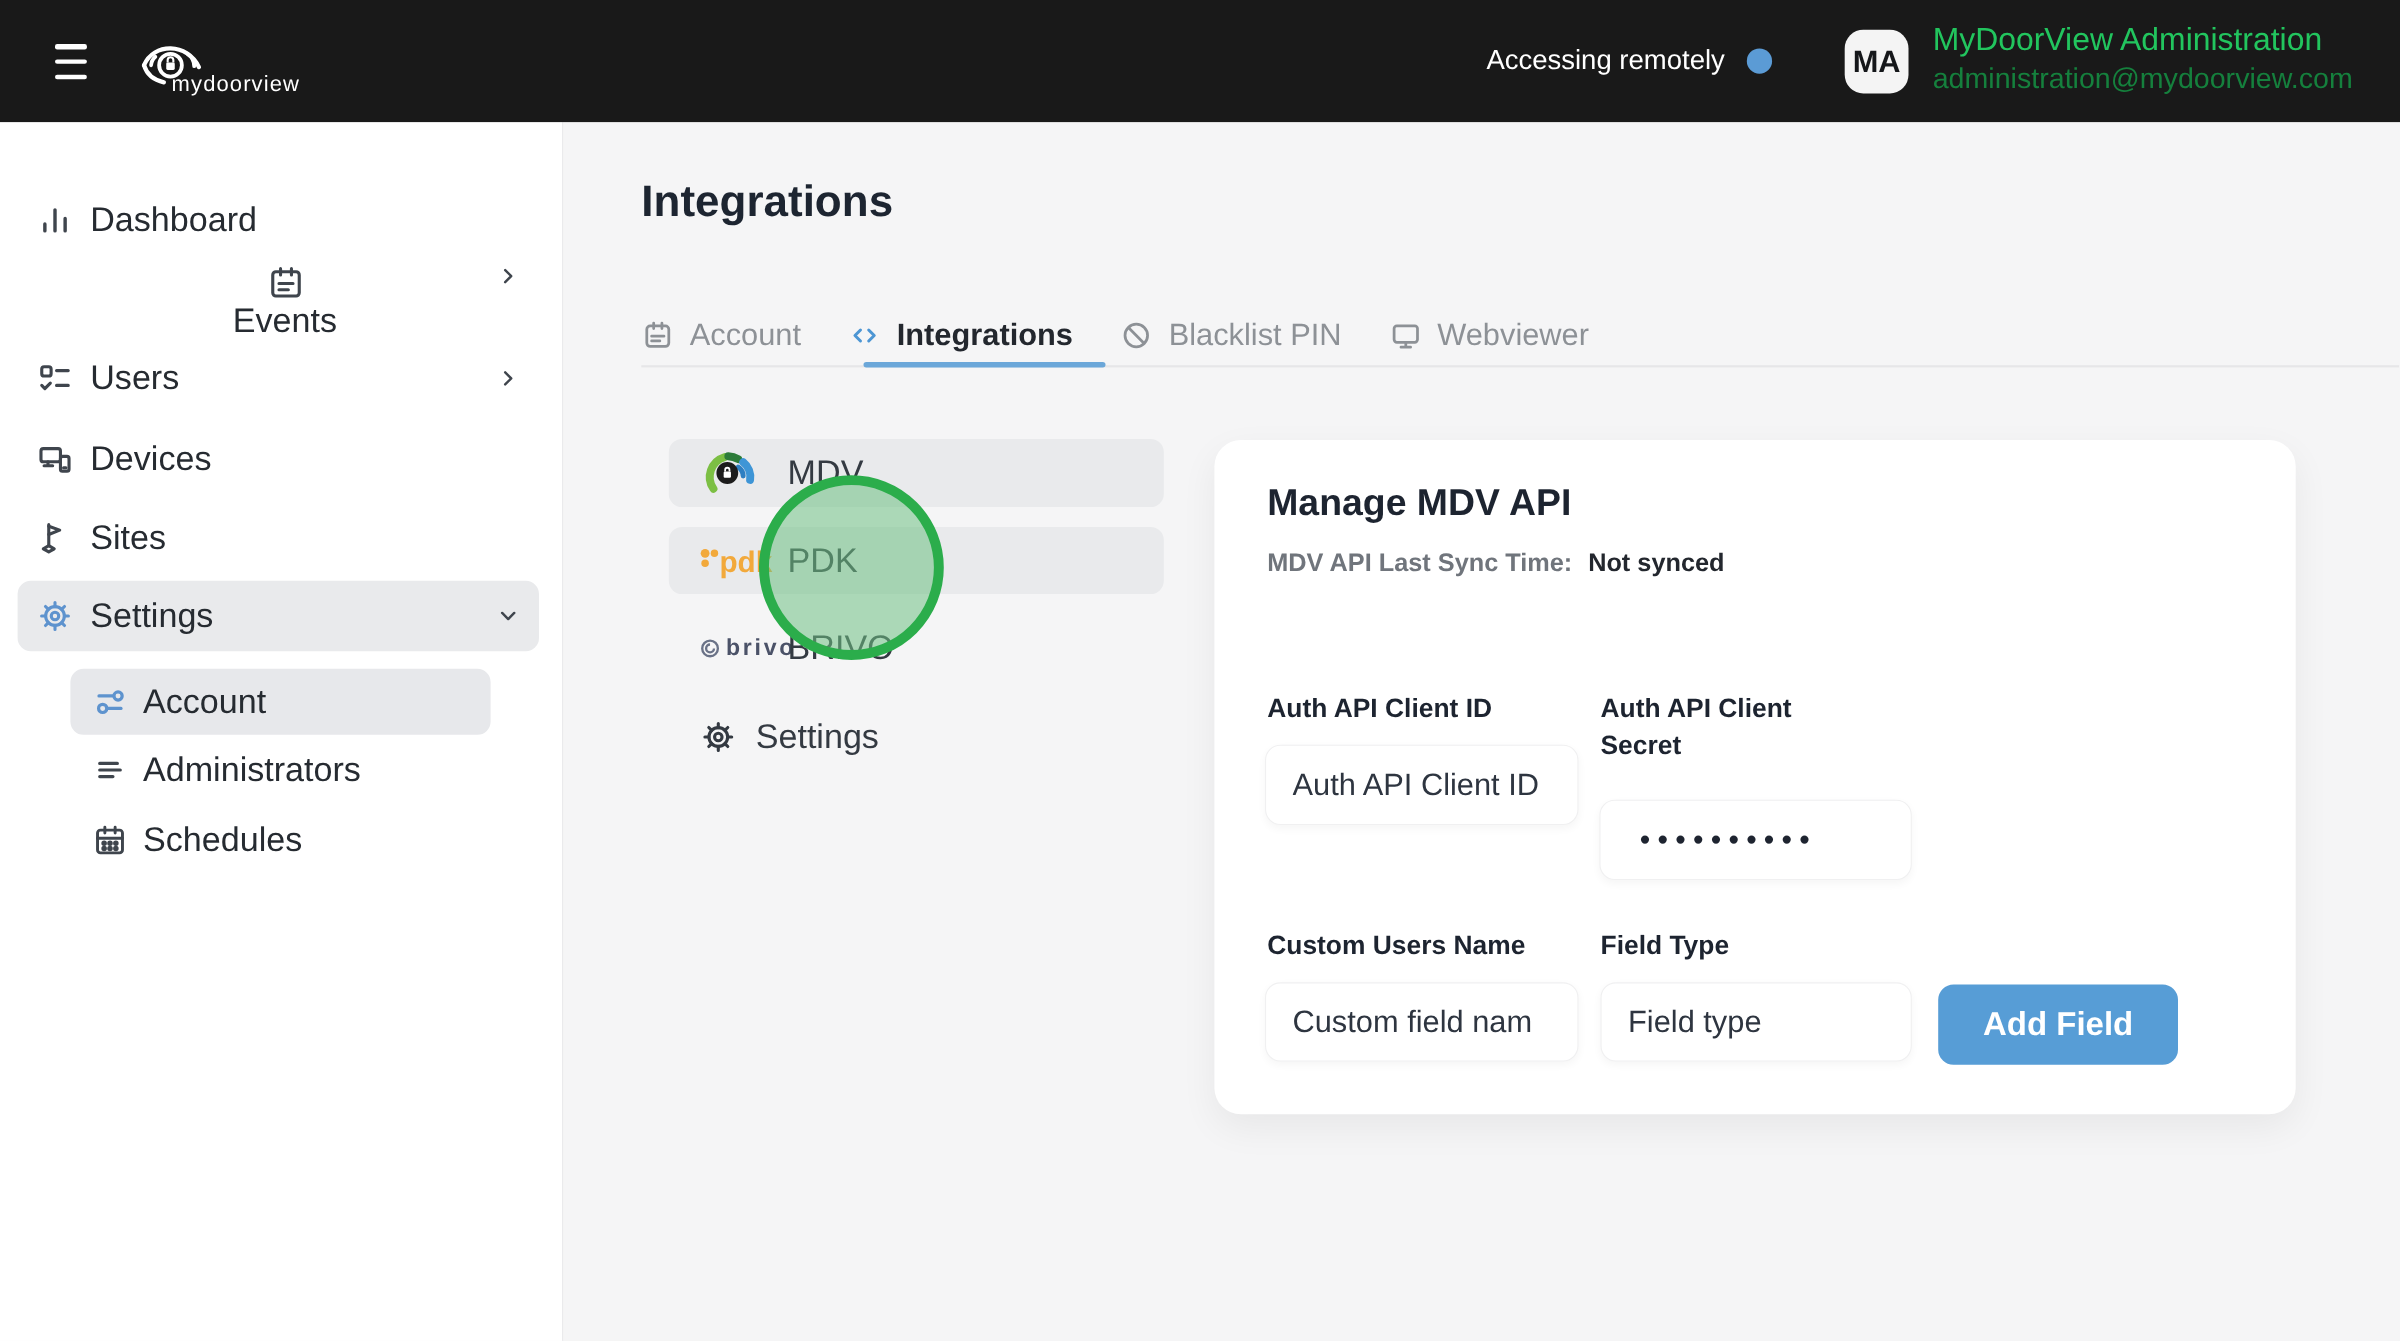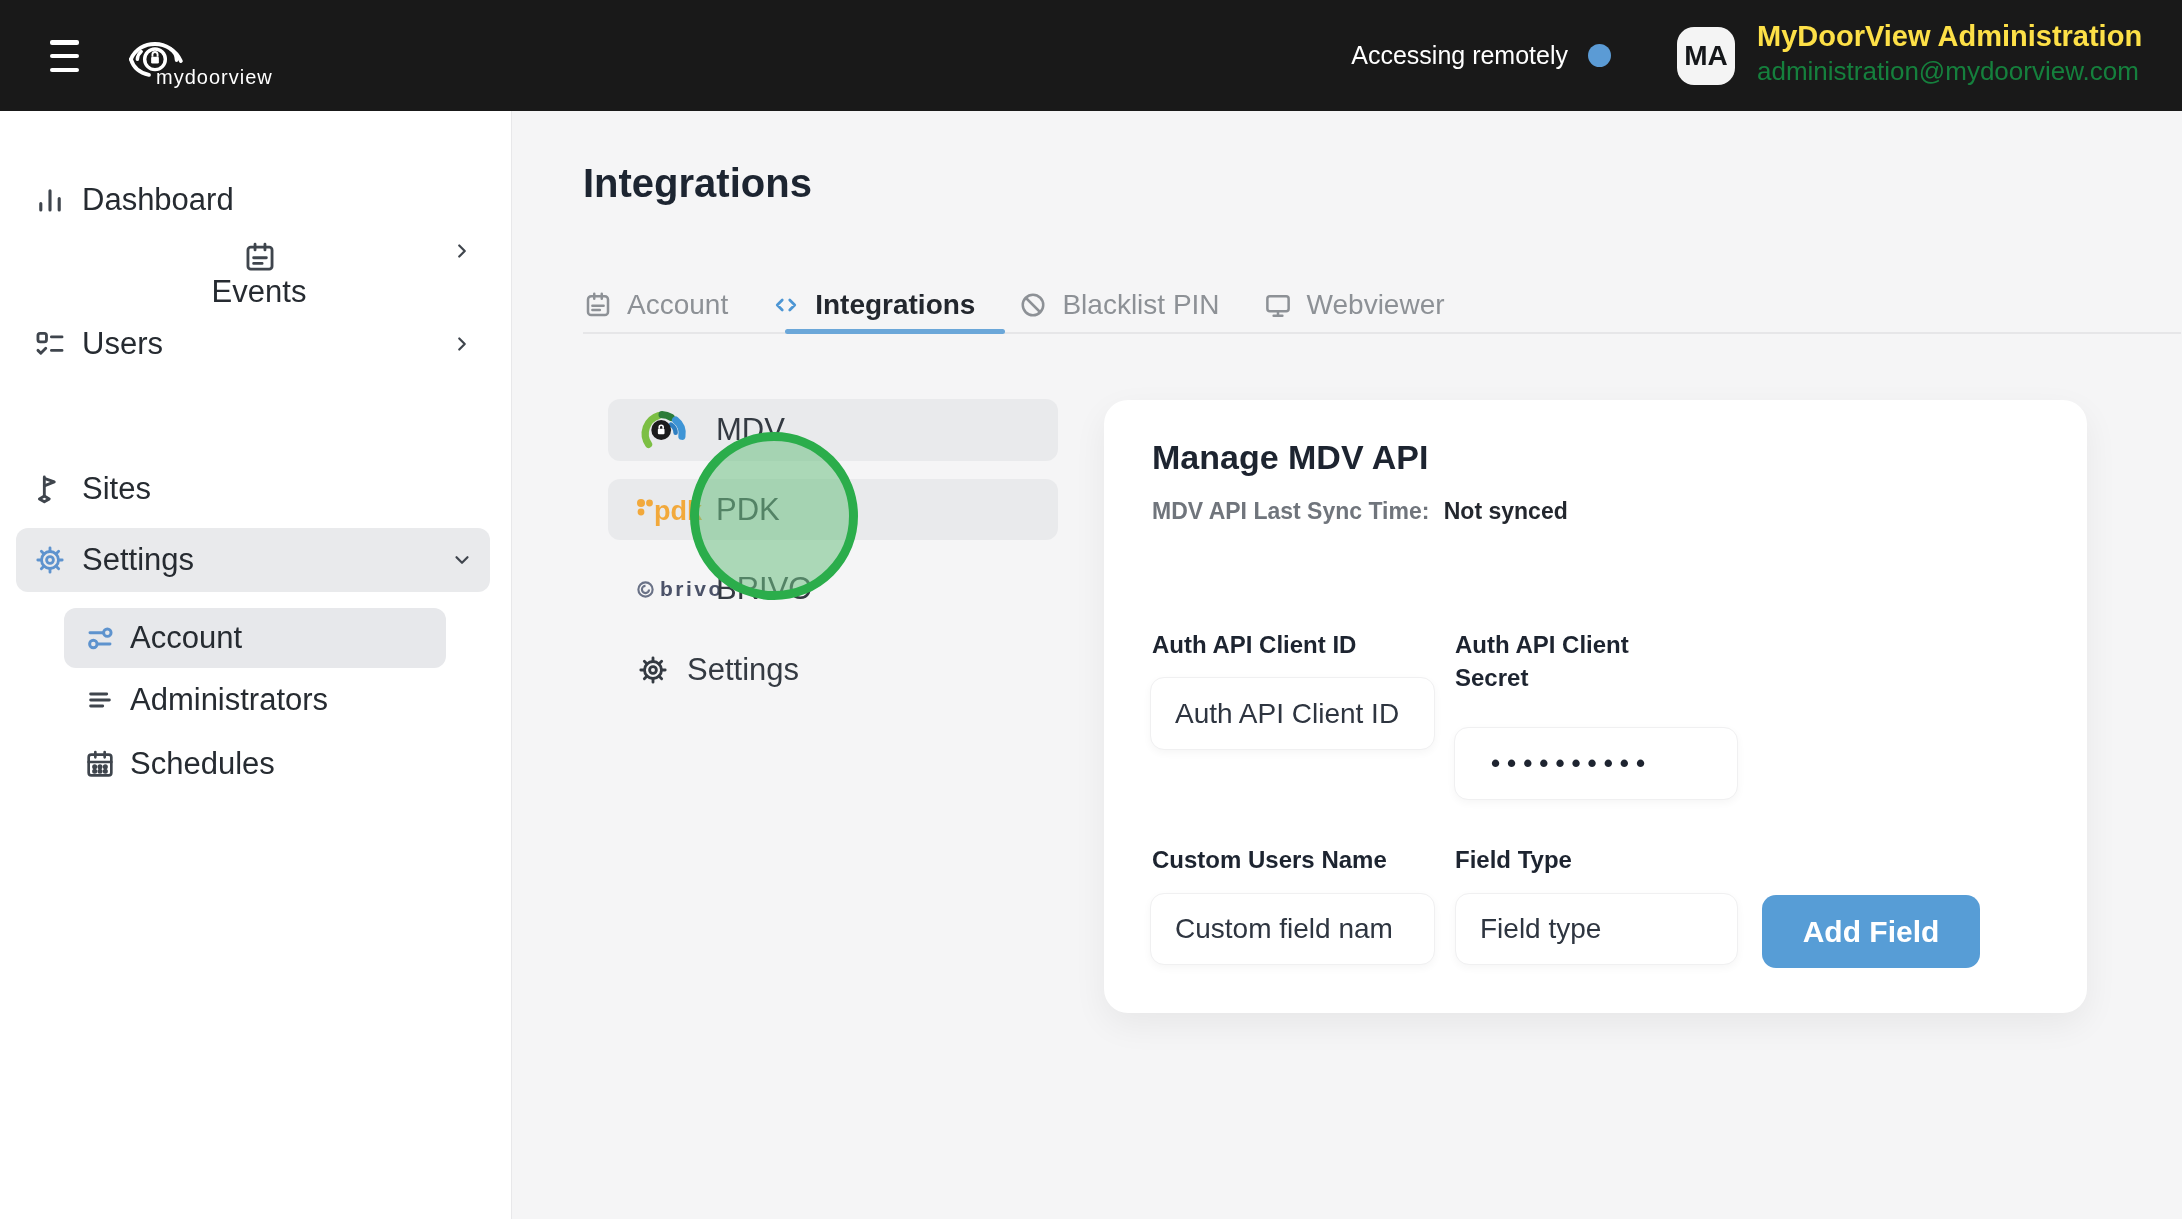--- a/index.html
+++ b/index.html
@@ -11,21 +11,21 @@
   .hamburger { position:absolute; left:50px; top:40px; width:30px; height:32px; display:flex; flex-direction:column; justify-content:space-between; background:none; border:none; cursor:pointer; }
   .hamburger span { display:block; width:29px; height:4.5px; background:#fff; border-radius:2px; }
   .logo { position:absolute; left:122px; top:22px; width:170px; height:72px; }
   .logo svg { position:absolute; left:2px; top:6px; }
   .logo .logo-text { position:absolute; left:34px; top:44px; color:#fff; font-size:20px; letter-spacing:1px; font-weight:500; }
   .status { position:absolute; right:571px; top:0; height:111px; display:flex; align-items:center; gap:20px; }
   .status-text { color:#fff; font-size:25px; }
   .status-dot { width:23px; height:23px; border-radius:50%; background:#5b9bd5; }
   .avatar { position:absolute; left:1677px; top:27px; width:58px; height:58px; border-radius:17px; background:#f4f4f4; color:#15171a; font-size:28px; font-weight:600; display:flex; align-items:center; justify-content:center; }
   .userblock { position:absolute; left:1757px; top:19px; }
-  .user-name { color:#fde047; font-size:29px; font-weight:700; line-height:34px;text-align:center; }
+  .user-name { color:#22c55e; font-size:29px; font-weight:400; line-height:34px; }
   .user-email { color:#15803d; font-size:26px; line-height:32px; margin-top:2px; }
 
   
   .sidebar { position:absolute; left:0; top:111px; width:512px; bottom:0; background:#fff; border-right:1px solid #e8e8ea; z-index:10; }
   .nav-item { position:absolute; left:16px; width:474px; height:64px; border-radius:12px; display:flex; align-items:center; cursor:pointer; }
   .nav-item.active-bg { background:#e9eaec; }
   .nav-icon { margin-left:14px; width:40px; display:flex; justify-content:center; color:#3f454d; }
   .nav-icon.blue { color:#5e93ce; }
   .nav-label { margin-left:12px; font-size:31px; font-weight:500; color:#262b31; }
   .nav-chevron { position:absolute; right:17px; width:22px; height:22px; color:#3f454d; }
@@ -160,20 +160,31 @@
         </svg>
     </span>
     <span class="nav-label">Users</span>
     <span class="nav-chevron">
       <svg width="22" height="22" viewBox="0 0 24 24" fill="none" stroke="currentColor" stroke-width="2.4" stroke-linecap="round" stroke-linejoin="round">
           <path d="M9 6l6 6-6 6"></path>
         </svg>
     </span>
   </div>
 
+  <div class="nav-item t-devices">
+    <span class="nav-icon">
+      <svg width="34" height="34" viewBox="0 0 24 24" fill="none" stroke="currentColor" stroke-width="2" stroke-linecap="round">
+          <rect x="3" y="5.5" width="12.5" height="8.5" rx="1.5"></rect>
+          <path d="M7.5 14v2.5M5 16.5h5.5"></path>
+          <rect x="15.5" y="10.5" width="5.5" height="9.5" rx="1.3"></rect>
+          <path d="M17.5 17.8h1.5"></path>
+        </svg>
+    </span>
+    <span class="nav-label">Devices</span>
+  </div>
 
   <div class="nav-item t-sites">
     <span class="nav-icon">
       <svg width="34" height="34" viewBox="0 0 24 24" fill="none" stroke="currentColor" stroke-width="2" stroke-linecap="round" stroke-linejoin="round">
           <path d="M8 17V3.5"></path>
           <path d="M8 4.5l7 2.5L8 9.8"></path>
           <path d="M4.5 19l3.5-2 3.5 2-3.5 2z"></path>
         </svg>
     </span>
     <span class="nav-label">Sites</span>

